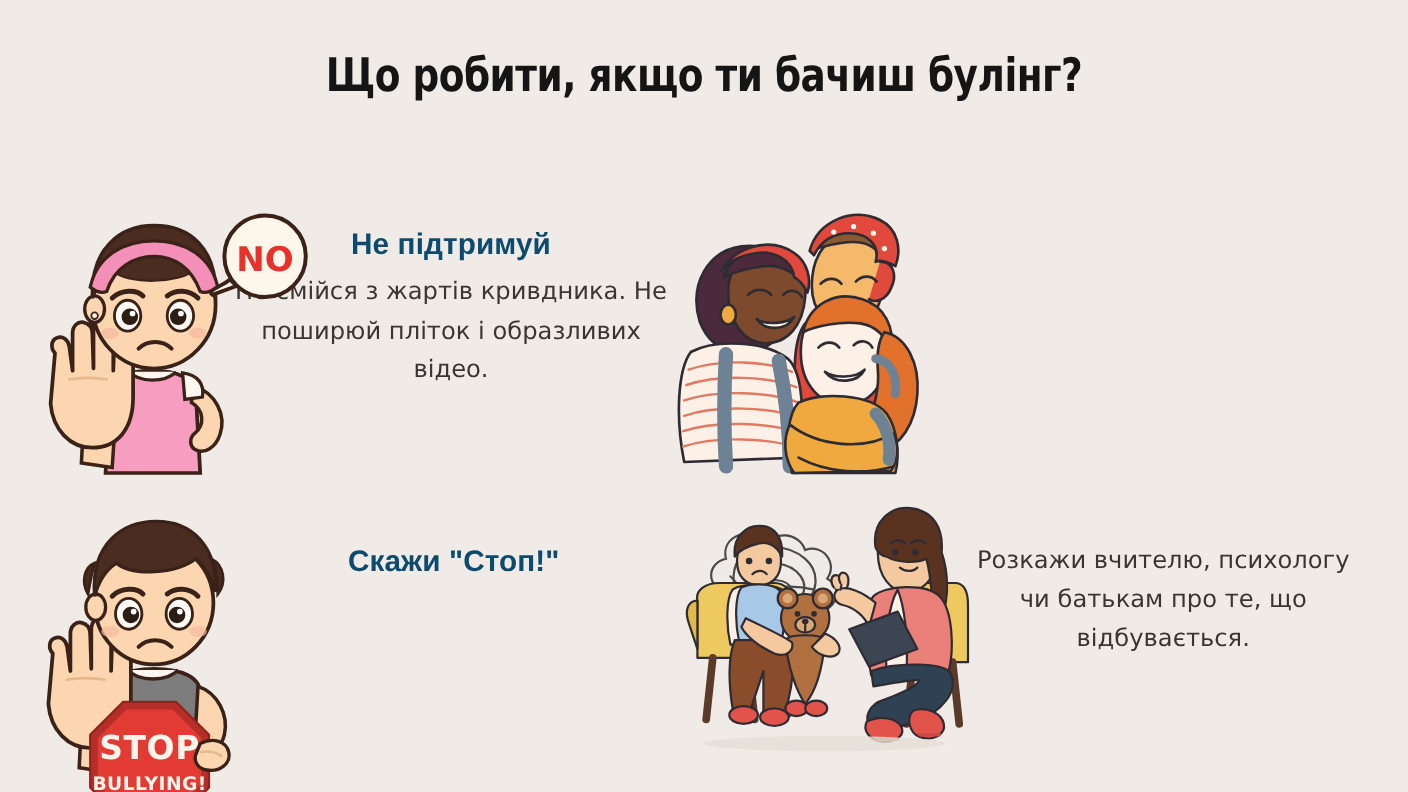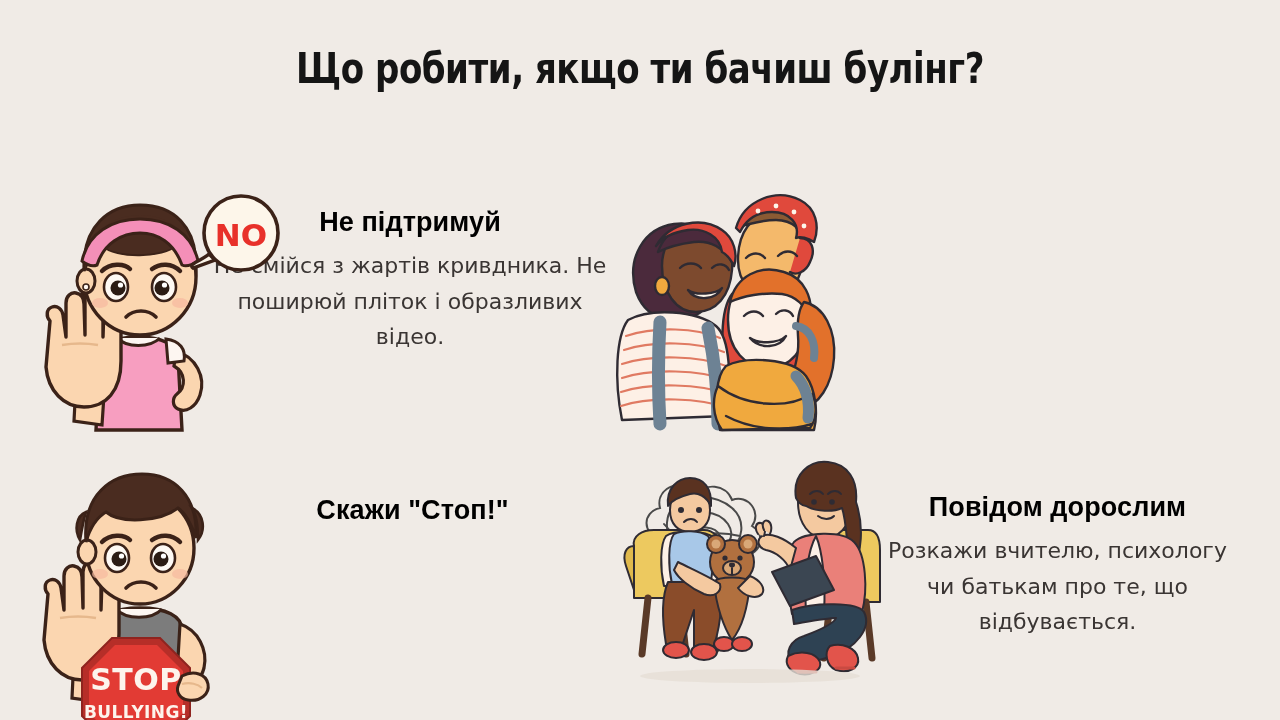--- a/index.html
+++ b/index.html
@@ -22,21 +22,21 @@
     font-family:"DejaVu Sans Condensed","Liberation Sans",sans-serif;
     transform:scaleX(0.90);
   }
 
   
   .card{position:absolute;}
   .card .art{position:absolute;}
   .card .copy{position:absolute;text-align:center;}
   .card h2{
     margin:0 0 10px 0;
-    font-size:27px;font-weight:bold;color:#000000;
+    font-size:27px;font-weight:bold;color:#0c4a6e;
     letter-spacing:0.1px;
   }
   .card p{
     margin:0;
     font-size:22px;line-height:1.62;color:#3a3533;
     font-family:"DejaVu Sans","Liberation Sans",sans-serif;
   }
 
   
   #card-1{left:40px; top:185px; width:570px;height:245px;}
@@ -336,18 +336,17 @@
           <path d="M210 196 C222 192 236 198 238 208 C240 218 228 224 216 220 C206 216 204 202 210 196 Z" fill="#e2544b"></path>
           <path d="M178 222 L196 222" stroke="#c94a42" stroke-width="3"></path>
           <path d="M216 218 L234 218" stroke="#c94a42" stroke-width="3"></path>
 
           <ellipse cx="130" cy="226" rx="110" ry="7" fill="#e6ded6" stroke="none" opacity="0.8"></ellipse>
         </g>
       </svg>
     </div>
 
     <div class="copy">
-      <h2>Повідом дорослим</h2>
       <p>Розкажи вчителю, психологу чи батькам про те, що відбувається.</p>
     </div>
   </div>
 
 </div>
 
 </body></html>

